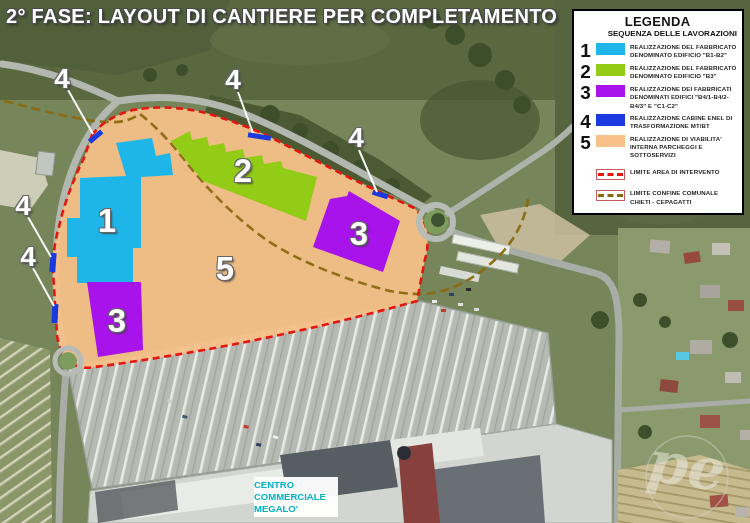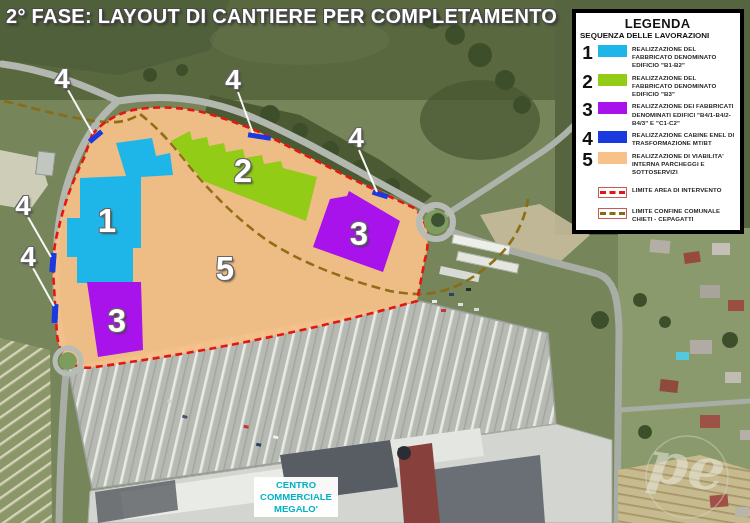--- a/index.html
+++ b/index.html
@@ -8,26 +8,26 @@
   #stage svg{position:absolute;left:0;top:0;}
   .overlay{position:absolute;z-index:5;}
   .map-title{left:6px;top:5px;color:#fff;font-weight:bold;font-size:20px;line-height:22px;
     letter-spacing:.3px;white-space:nowrap;
     text-shadow:-1px -1px 0 #4a4a4a,1px -1px 0 #4a4a4a,-1px 1px 0 #4a4a4a,1px 1px 0 #4a4a4a,2px 2px 3px rgba(40,40,40,.9);}
   .zone-num,.marker4{color:#fff;font-weight:bold;transform:translate(-50%,-50%);
     text-shadow:-1px -1px 0 #666,1px -1px 0 #666,-1px 1px 0 #666,1px 1px 0 #666,2px 2px 2px rgba(60,60,60,.8);}
   .zone-num{font-size:33px;}
   .marker4{font-size:28px;}
   .mall-label{left:254px;top:477px;width:84px;background:rgba(255,255,255,.96);
-    color:#00b2c4;font-weight:bold;font-size:9.5px;line-height:1.25;text-align:center;padding:2px 0;}
+    color:#00b2c4;font-weight:bold;font-size:9.5px;line-height:1.25;text-align:left;padding:2px 0;}
   
-  .legend{left:572px;top:9px;width:172px;background:#fff;border:4px solid #000000;
+  .legend{left:572px;top:9px;width:172px;background:#fff;border:2px solid #000000;
     box-sizing:border-box;padding:3px 5px 4px 4px;}
   .legend-title{text-align:center;font-weight:bold;font-size:13px;color:#111;letter-spacing:.3px;}
-  .legend-subtitle{text-align:left;font-weight:bold;font-size:8px;color:#111;margin-bottom:4px;}
+  .legend-subtitle{text-align:right;font-weight:bold;font-size:8px;color:#111;margin-bottom:4px;}
   .lg-row{display:flex;align-items:flex-start;margin-bottom:3px;}
   .lg-num{width:15px;font-size:19px;font-weight:bold;color:#111;line-height:.95;text-align:center;flex:none;}
   .lg-swatch{width:29px;height:12px;margin:1px 5px 0 3px;flex:none;}
   .lg-dash-swatch{width:29px;height:11px;margin:2px 5px 0 3px;border:1px solid #c65a5a;
     display:flex;align-items:center;padding:0 1px;box-sizing:border-box;flex:none;}
   .lg-dash-line{flex:1;border-top:3px dashed #e41710;height:0;}
   .lg-label{flex:1;font-size:6.1px;font-weight:bold;color:#222;line-height:1.35;padding-top:1px;letter-spacing:.1px;}
   .lg-row.dashed{margin-top:8px;}
   
   .wm{color:rgba(238,238,230,.5);font-family:"DejaVu Serif",serif;font-style:italic;

